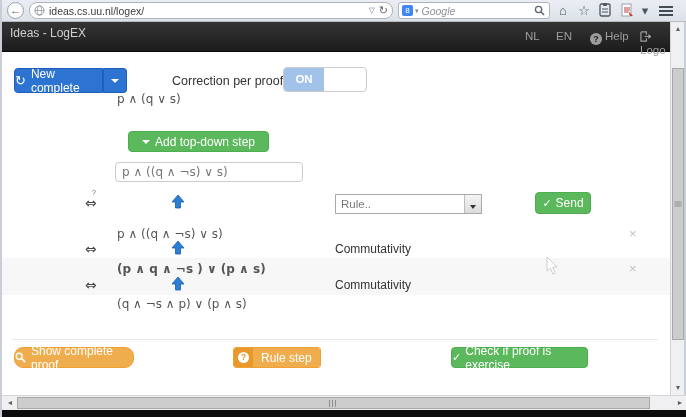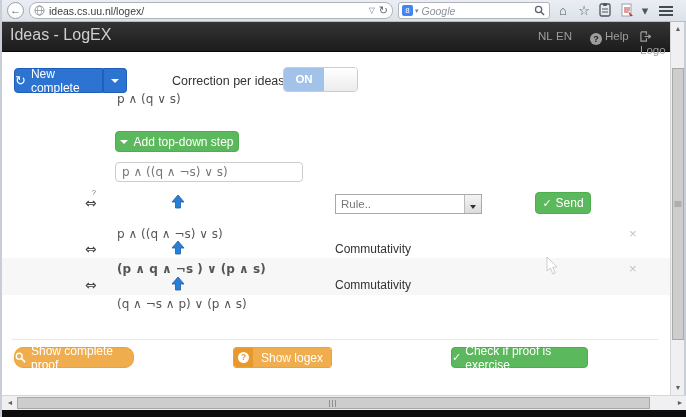--- a/index.html
+++ b/index.html
@@ -26,50 +26,50 @@
   .gbadge { width:11px; height:11px; background:#4285f4; border-radius:2px; color:#fff;
             font-size:8px; line-height:11px; text-align:center; margin:0 2px 0 3px; }
   .searchbox .mini { font-size:7px; color:#7b828b; margin-right:3px; }
   .searchbox .ph { font-style:italic; color:#8d939b; font-size:10.5px; flex:1; }
   .chromeicon { top:3px; height:16px; color:#4e565f; font-size:13px; line-height:16px; text-align:center; }
   .hamburger span { display:block; width:14px; height:2px; background:#444b53; margin:2px 0; }
 
   
   .navbar { left:0; top:22px; width:668px; height:30px;
             background:linear-gradient(#343434,#1c1c1c); border-bottom:1px solid #080808; }
-  .brand { left:8px; top:4px; font-size:16px; color:#cfcfcf; }
+  .brand { left:8px; top:4px; font-size:12px; color:#cfcfcf; }
   .navlink { top:8px; font-size:11.5px; color:#9d9d9d; }
   .navicon { display:inline-block; width:12px; height:12px; border-radius:50%; background:#9d9d9d;
              color:#1c1c1c; font-size:9px; font-weight:bold; text-align:center; line-height:12px;
              vertical-align:-2px; margin-right:3px; }
 
   
   .btn { display:flex; align-items:center; justify-content:center; color:#fff;
          border-radius:4px; font-size:12px; }
   .btn-blue { background:#2d73d2; border:1px solid #1f5eb8; }
   .btn-green { background:#5cb85c; border:1px solid #4cae4c; }
   .btn-orange { background:#f0ad4e; border:1px solid #eea236; border-radius:9px; }
   .caret { display:inline-block; width:0; height:0; border-left:4px solid transparent;
            border-right:4px solid transparent; border-top:4px solid #fff; }
 
   .newex-main { left:12px; top:68px; width:89px; height:25px; border-radius:4px 0 0 4px; }
   .newex-caret { left:101px; top:68px; width:24px; height:25px; border-radius:0 4px 4px 0;
                  border-left:1px solid #2361b4; }
   .refresh-glyph { font-size:13px; margin-right:5px; }
 
   .corr-label { left:170px; top:74px; font-size:12.5px; color:#333; }
-  .toggle { left:281px; top:67px; width:75px; height:25px; border:1px solid #ccc;
-            border-radius:4px; overflow:hidden; display:flex; }
+  .toggle { left:281px; top:67px; width:84px; height:25px; border:1px solid #ccc;
+            border-radius:4px; overflow:hidden; display:flex;align-items:center; }
   .toggle .on { width:40px; background:#a3c2ea; color:#fff; font-size:11.5px; font-weight:bold;
                 text-align:center; line-height:23px; }
   .toggle .off { flex:1; background:linear-gradient(#ffffff,#ececec); }
 
   .formula { font-family:"DejaVu Sans", sans-serif; font-size:12px; color:#555; white-space:nowrap; }
 
-  .addstep { left:113px; top:131px; width:124px; height:21px; }
+  .addstep { left:126px; top:131px; width:141px; height:21px; }
   .addstep .caret { margin-right:5px; }
 
   .stepinput { left:113px; top:162px; width:188px; height:20px; border:1px solid #ccc;
                border-radius:4px; font-family:"DejaVu Sans", sans-serif; font-size:12px;
                color:#777; padding:0 6px; background:#fff; }
 
   .equiv { font-family:"DejaVu Sans", sans-serif; font-size:14px; color:#444; }
   .equiv-q { font-size:7px; color:#666; }
   .bluearrow { width:16px; height:16px; }
 
@@ -172,21 +172,21 @@
     <div class="abs chromeicon" style="left:638px; width:10px;">▾</div>
     <div class="abs hamburger" style="left:657px; top:4px;">
         <span></span>
         <span></span>
         <span></span>
       </div>
   </div>
 
   <div class="abs navbar">
     <div class="abs brand">Ideas - LogEX</div>
-    <div class="abs navlink" style="left:536px;">NL</div>
+    <div class="abs navlink" style="left:523px;">NL</div>
     <div class="abs navlink" style="left:554px;">EN</div>
     <div class="abs navlink" style="left:588px;">
       <span class="navicon">?</span><span>Help</span>
     </div>
     <div class="abs navlink" style="left:638px;">
       <span style="display:inline-block; vertical-align:-2px; margin-right:3px;">
         <svg width="11" height="11" viewBox="0 0 12 12">
             <path d="M1 1 h6 v3 M7 8 v3 H1 V1" fill="none" stroke="#9d9d9d" stroke-width="1.3"></path>
             <path d="M5 6 h6 M9 4 l2.5 2 L9 8" fill="none" stroke="#9d9d9d" stroke-width="1.3"></path>
           </svg>
@@ -195,21 +195,21 @@
   </div>
 
   <div class="abs btn btn-blue newex-main">
     <span class="refresh-glyph">↻</span>
     <span>New complete</span>
   </div>
   <div class="abs btn btn-blue newex-caret">
     <span class="caret"></span>
   </div>
 
-  <div class="abs corr-label">Correction per ideas</div>
+  <div class="abs corr-label">Correction per proof</div>
 
   <div class="abs toggle">
     <div class="on">ON</div>
     <div class="off"></div>
   </div>
 
   <div class="abs formula" style="left:115px; top:92px;text-align:right;">p ∧ (q ∨ s)</div>
 
   <div class="abs btn btn-green addstep">
     <span class="caret"></span>
@@ -278,21 +278,21 @@
           <line x1="7" y1="7" x2="11" y2="11" stroke="#fff" stroke-width="1.8"></line>
         </svg>
     </span>
     <span>Show complete proof</span>
   </div>
 
   <div class="abs showstep">
     <span class="iconseg">
       <span class="qcircle">?</span>
     </span>
-    <span class="labelseg">Show logex</span>
+    <span class="labelseg">Rule step</span>
   </div>
 
   <div class="abs btn btn-green checkbtn">
     <span class="checkglyph">✓</span>
     <span>Check if proof is exercise</span>
   </div>
 
   <div class="abs vscroll">
     <div class="sbtn">▲</div>
     <div class="abs vthumb">

